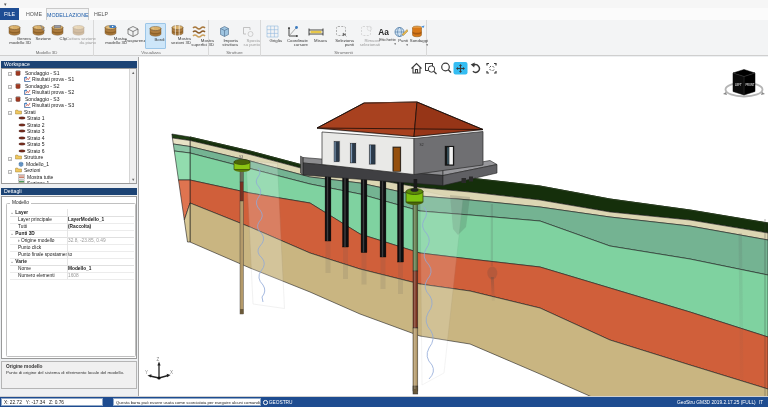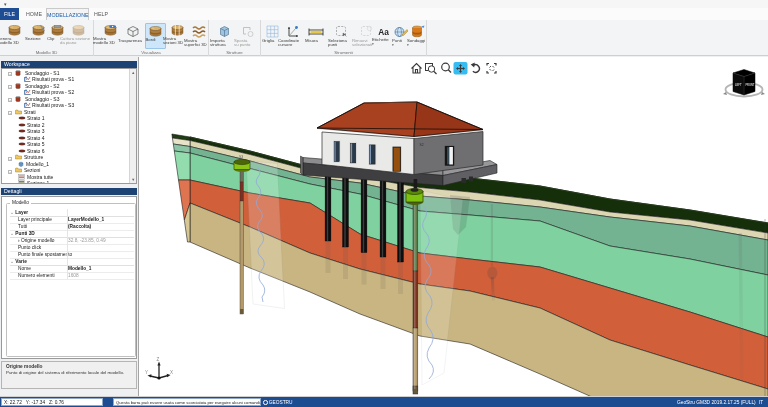--- a/index.html
+++ b/index.html
@@ -9,21 +9,21 @@
   #titlebar .qa{position:absolute;left:4px;top:1px;font-size:5px;color:#555;}
   #tabs{position:absolute;left:0;top:7.5px;width:768px;height:12px;background:#fbfbfb;}
   .tab{position:absolute;top:0;height:12px;font-size:5.3px;line-height:12.5px;color:#555;text-align:center;}
   #tab-file{left:0;width:19px;background:#1e4d94;color:#fff;}
   #tab-home{left:22px;width:24px;}
   #tab-mod{left:46px;width:43px;background:#f3f4f5;border:0.5px solid #c9c9c9;border-bottom:none;color:#1a5aa8;box-sizing:border-box;}
   #tab-help{left:91px;width:20px;}
   #ribbon{position:absolute;left:0;top:19.5px;width:768px;height:36.5px;background:#f3f4f5;border-bottom:0.5px solid #cfcfcf;box-sizing:border-box;}
   .rgroup{position:absolute;top:0;height:36px;border-right:0.5px solid #d9d9d9;box-sizing:border-box;}
   .glabel{position:absolute;bottom:0.5px;width:100%;text-align:center;font-size:4.3px;color:#6a6a6a;}
-  .rbtn{position:absolute;top:5px;text-align:left;font-size:4.3px;line-height:4.6px;color:#3a3a3a;}
+  .rbtn{position:absolute;top:5px;text-align:right;font-size:4.3px;line-height:4.6px;color:#3a3a3a;}
   .rbtn .ric{display:block;margin:0 auto 1px auto;}
   .rbtn.gray{color:#9a9a9a;}
   .sel{background:#cde6f9;border:0.5px solid #9cc6e8;border-radius:1px;box-sizing:border-box;}
   #leftpanel{position:absolute;left:0;top:56.5px;width:138.5px;height:339.5px;background:#eef0f2;border-right:0.5px solid #a5a5a5;box-sizing:border-box;}
   .phead{position:absolute;left:1px;width:136px;height:7px;background:#1c4374;color:#fff;font-size:5.2px;line-height:7.2px;padding-left:3px;box-sizing:border-box;}
   #tree{position:absolute;left:1px;top:11.5px;width:136px;height:116px;background:#fff;border:0.5px solid #9a9a9a;overflow:hidden;box-sizing:border-box;}
   .trow{position:absolute;left:0;height:6.5px;font-size:5px;line-height:6.5px;color:#1a1a1a;white-space:nowrap;}
   #dett{position:absolute;left:1px;top:139.5px;width:136px;height:163px;background:#fff;border:0.5px solid #9a9a9a;box-sizing:border-box;overflow:hidden;}
   .prow{position:absolute;font-size:4.8px;line-height:7px;height:7px;color:#222;white-space:nowrap;}
   .pval{position:absolute;left:58px;}

